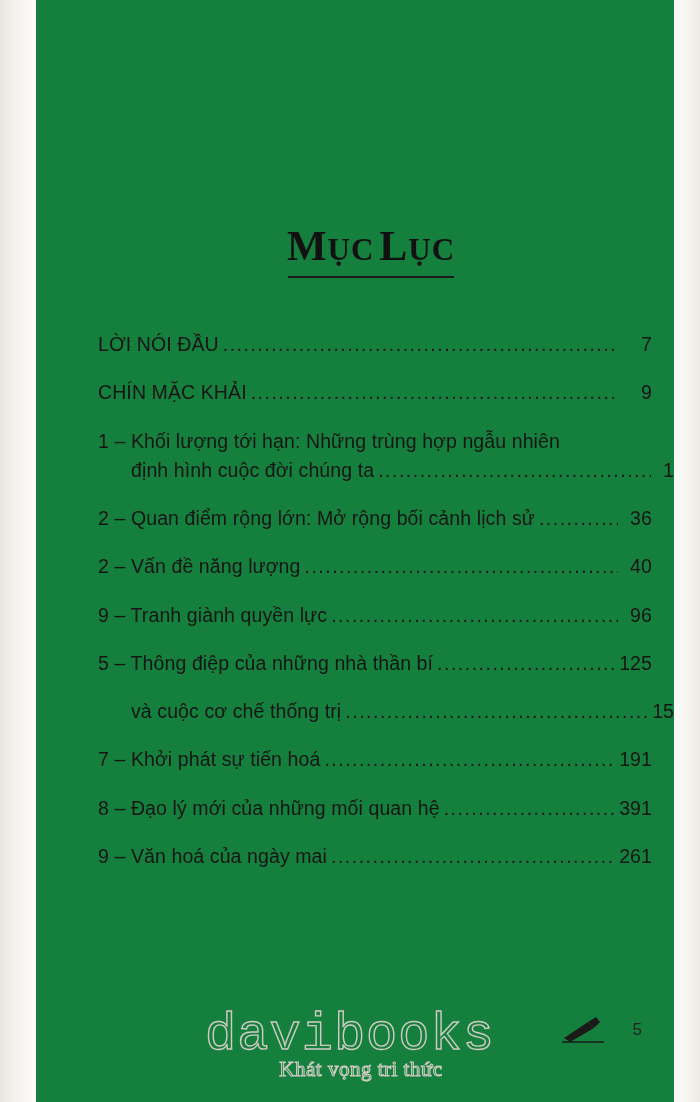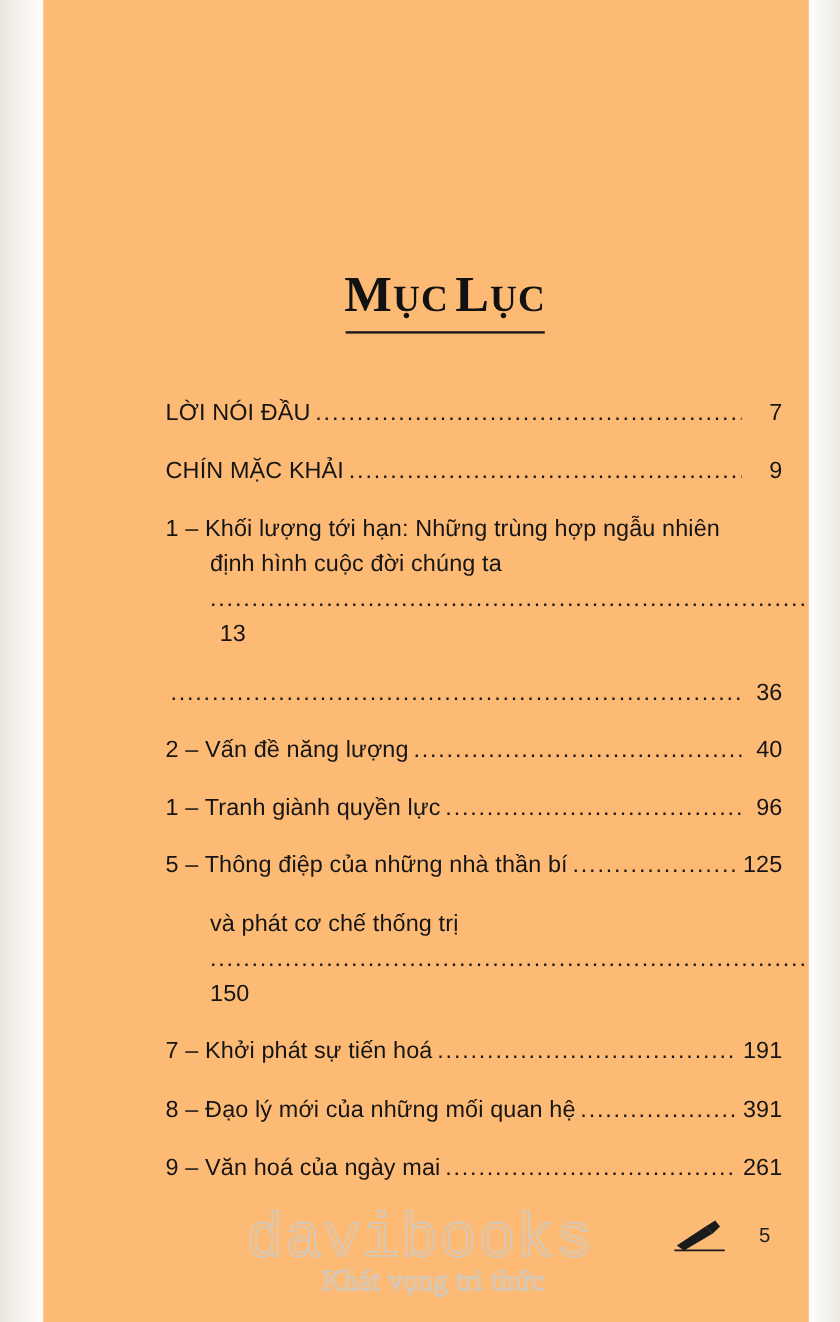--- a/index.html
+++ b/index.html
@@ -11,21 +11,21 @@
     height: 1102px;
     background: #ffffff;
     font-family: "Liberation Sans", sans-serif;
     color: #1a1a1a;
     overflow: hidden;
     position: relative;
   }
   .page {
     position: absolute;
     inset: 0;
-    background: #fdba74;
+    background: #15803d;
   }
   
   .page::before {
     content: "";
     position: absolute;
     left: 0; top: 0; bottom: 0;
     width: 36px;
     background: linear-gradient(to right, #e9e6df 0%, #f6f4ef 55%, #fdfcfa 100%);
     pointer-events: none;
   }
@@ -65,21 +65,20 @@
   .title-rule {
     width: 166px;
     height: 2px;
     background: #1a1a1a;
     margin: 6px auto 0 auto;
   }
 
   .toc {
     margin-top: 52px;
     padding-left: 8px;
-    margin-left: 40px;
   }
 
   .entry {
     display: block;
     font-size: 19.5px;
     line-height: 1.5;
     color: #151515;
     margin-bottom: 19px;
     letter-spacing: 0.1px;
   }
@@ -109,21 +108,20 @@
     letter-spacing: 1.5px;
   }
   .page-num {
     flex: 0 0 auto;
     white-space: nowrap;
     text-align: right;
     min-width: 30px;
   }
   .cont {
     padding-left: 33px;
-    flex-direction: column;
   }
 
   
   .watermark {
     position: absolute;
     left: 0;
     right: 0;
     bottom: 20px;
     text-align: center;
     pointer-events: none;
@@ -131,21 +129,21 @@
   .wm-main {
     font-family: Liberation Mono, monospace;
     font-size: 52px;
     line-height: 0.96;
     color: transparent;
     -webkit-text-stroke: 1.4px #cfcac2;
     letter-spacing: 1px;
   }
   .wm-sub {
     font-family: "Liberation Serif", serif;
-    font-size: 24px;
+    font-size: 21px;
     color: transparent;
     -webkit-text-stroke: 1.1px #cfcac2;
     letter-spacing: 0.5px;
     margin-top: -4px;
     margin-left: 22px;
   }
   .folio {
     position: absolute;
     right: 58px;
     bottom: 62px;
@@ -197,52 +195,53 @@
         </div>
         <div class="row cont">
           <span class="label">định hình cuộc đời chúng ta</span>
           <span class="leader">.....................................................................................................</span>
           <span class="page-num">13</span>
         </div>
       </div>
 
       <div class="entry">
         <div class="row">
+          <span class="label">2 – Quan điểm rộng lớn: Mở rộng bối cảnh lịch sử</span>
           <span class="leader">.....................................................................................................</span>
           <span class="page-num">36</span>
         </div>
       </div>
 
       <div class="entry">
         <div class="row">
           <span class="label">2 – Vấn đề năng lượng</span>
           <span class="leader">.....................................................................................................</span>
           <span class="page-num">40</span>
         </div>
       </div>
 
       <div class="entry">
         <div class="row">
-          <span class="label">1 – Tranh giành quyền lực</span>
+          <span class="label">9 – Tranh giành quyền lực</span>
           <span class="leader">.....................................................................................................</span>
           <span class="page-num">96</span>
         </div>
       </div>
 
       <div class="entry">
         <div class="row">
           <span class="label">5 – Thông điệp của những nhà thần bí</span>
           <span class="leader">.....................................................................................................</span>
           <span class="page-num">125</span>
         </div>
       </div>
 
       <div class="entry">
         <div class="row cont">
-          <span class="label">và phát cơ chế thống trị</span>
+          <span class="label">và cuộc cơ chế thống trị</span>
           <span class="leader">.....................................................................................................</span>
           <span class="page-num">150</span>
         </div>
       </div>
 
       <div class="entry">
         <div class="row">
           <span class="label">7 – Khởi phát sự tiến hoá</span>
           <span class="leader">.....................................................................................................</span>
           <span class="page-num">191</span>

